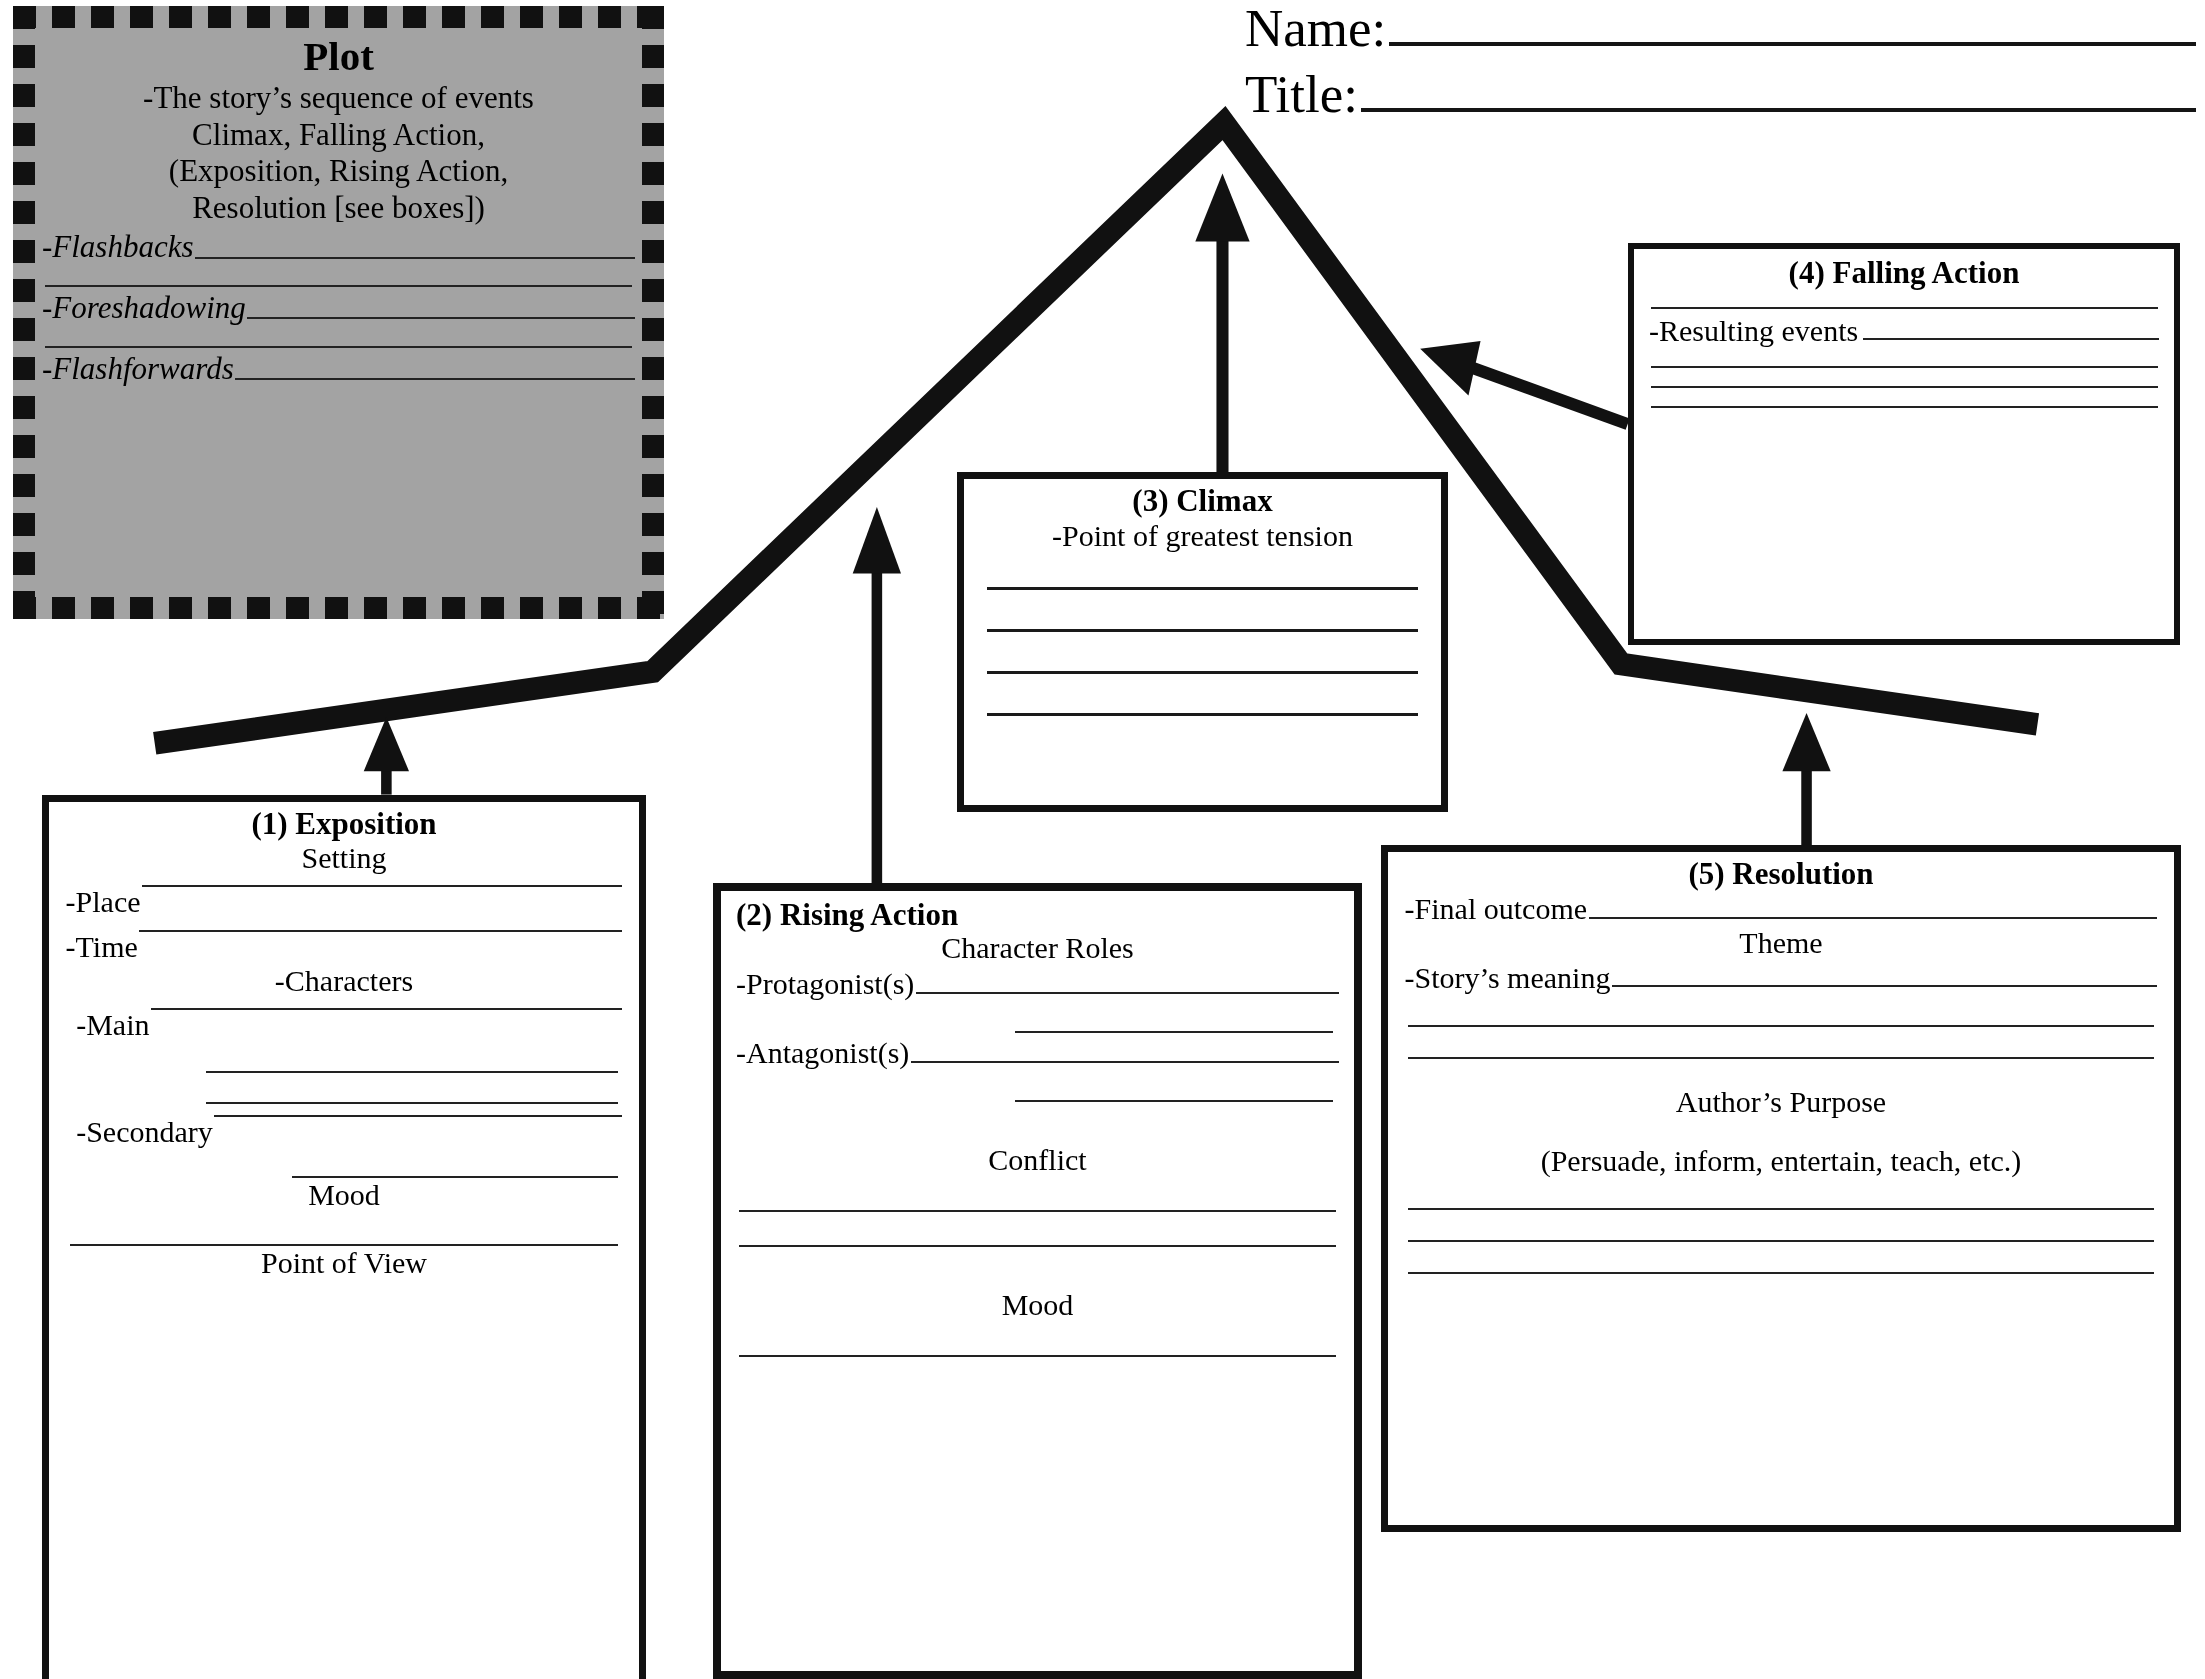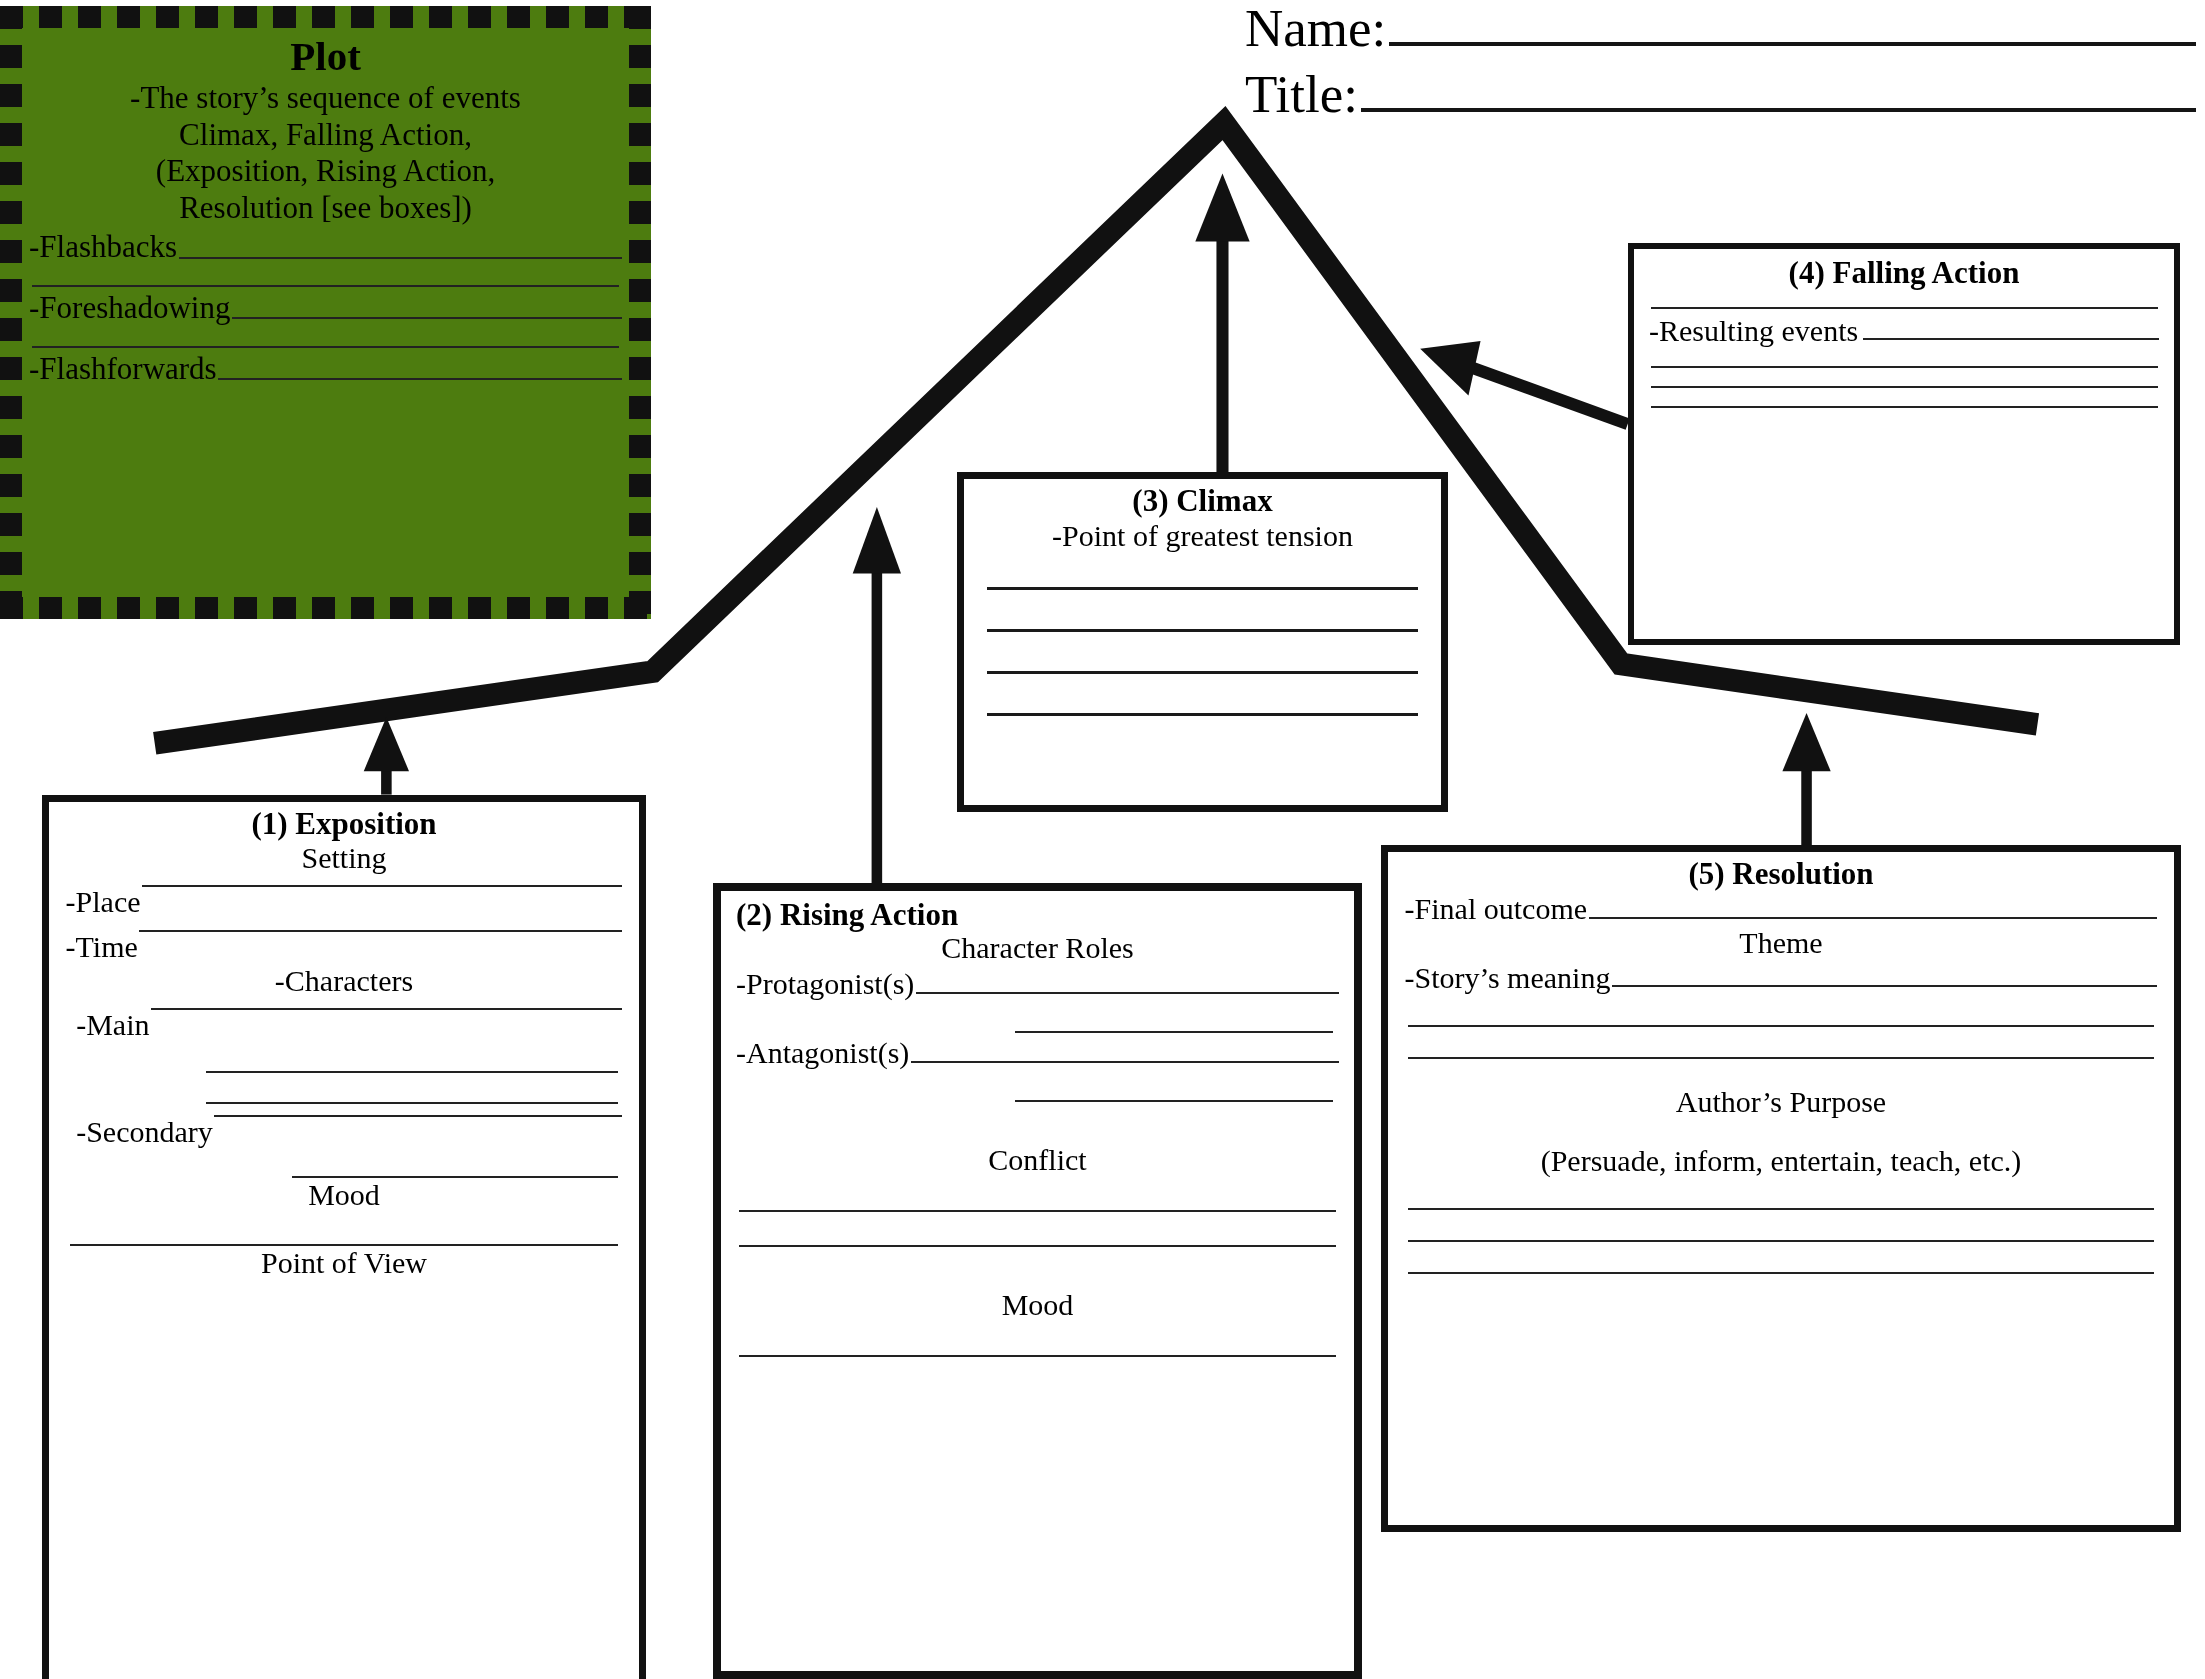--- a/index.html
+++ b/index.html
@@ -13,22 +13,22 @@
     overflow:hidden;
   }
   .sheet{position:absolute;left:0;top:0;width:2205px;height:1679px;background:#fff;}
 
   
   .box{position:absolute;background:#fff;border:6.8px solid #111;box-sizing:border-box;}
   .rule{border-bottom:3px solid #1a1a1a;height:0;}
 
   
   #plot-box{
-    position:absolute;left:0;top:6px;width:651px;height:613px;
-    background:#4d7c0f;
+    position:absolute;left:13px;top:6px;width:651px;height:613px;
+    background:#a3a3a3;
     box-sizing:border-box;
     padding:19.6px 22.6px 13.6px 22.6px;
   }
   .dash-edge{position:absolute;background:transparent;}
   .dash-h{
     height:22px;left:0;width:100%;
     background-image:repeating-linear-gradient(to right,#111 0px,#111 22.6px,transparent 22.6px,transparent 39px);
   }
   .dash-v{
     width:22px;top:0;height:100%;
@@ -36,21 +36,21 @@
   }
   #dash-top{top:0;}
   #dash-bottom{bottom:0;}
   #dash-left{left:0;}
   #dash-right{right:0;}
 
   #plot-inner{position:absolute;left:29px;top:30px;right:29px;bottom:22.6px;}
   #plot-title{font-size:41px;font-weight:bold;text-align:center;line-height:1.0;margin:0 0 3px 0;}
   .plot-line{font-size:31px;text-align:center;line-height:1.18;}
   .plot-field{font-size:31px;display:flex;align-items:flex-end;margin-top:3px;}
-  .plot-field .lbl{white-space:nowrap;}
+  .plot-field .lbl{white-space:nowrap;font-style:italic;}
   .plot-field .fill{flex:1;border-bottom:2.3px solid #222;margin-bottom:6.8px;margin-left:1.5px;}
   .plot-wide{border-bottom:2.3px solid #222;height:0;margin:19.6px 3px 3px 3px;}
 
   
   #name-title{position:absolute;left:1245px;top:1.5px;width:951px;}
   .nt-row{display:flex;align-items:flex-end;font-size:53px;line-height:1.0;margin-bottom:13.6px;}
   .nt-row .lbl{white-space:nowrap;}
   .nt-row .fill{flex:1;border-bottom:4.5px solid #151515;margin-bottom:9px;margin-left:3px;}
 
   

